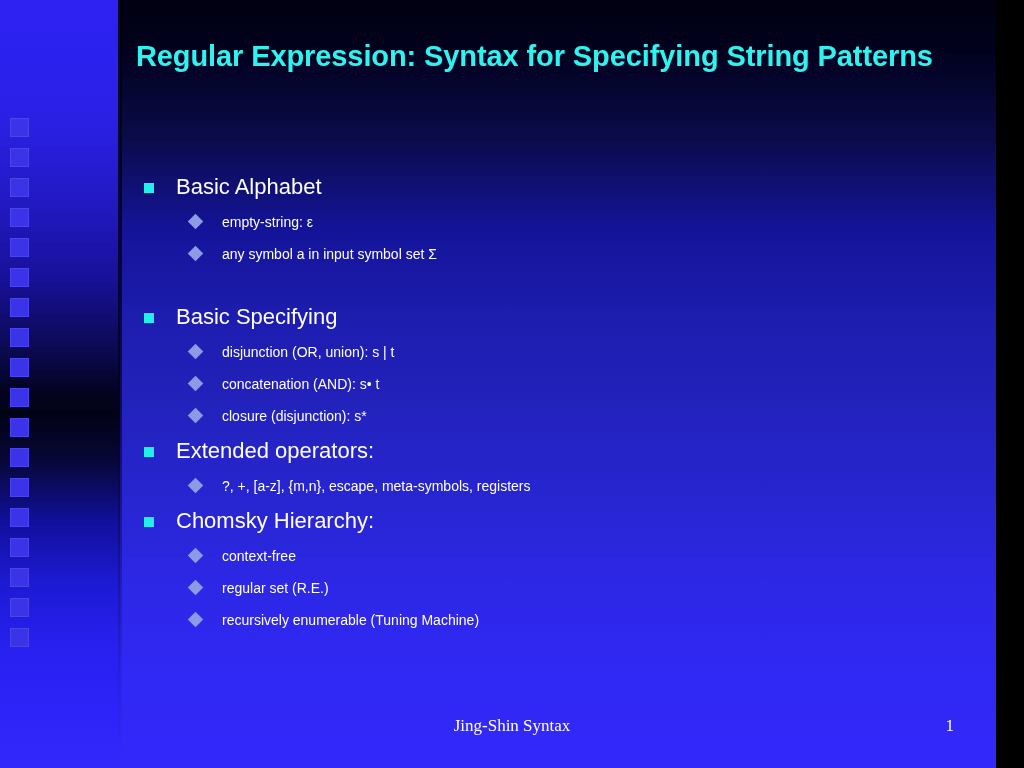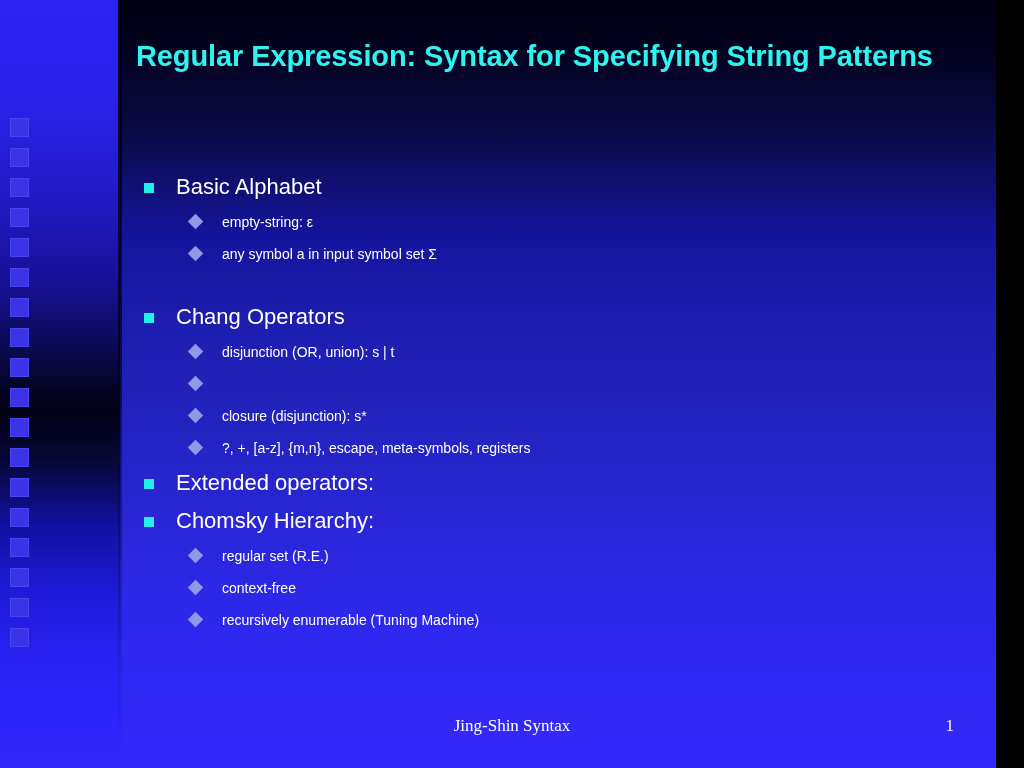--- a/index.html
+++ b/index.html
@@ -210,55 +210,56 @@
         <span>empty-string: ε</span>
       </div>
       <div class="row l2">
         <span class="bul" style="background: rgb(141, 154, 228);"></span>
         <span>any symbol a in input symbol set Σ</span>
       </div>
       <div class="gap-sm"></div>
       <div class="gap"></div>
       <div class="row l1">
         <span class="bul" style="background: rgb(34, 240, 232);"></span>
-        <span>Chang Operators</span>
+        <span>Basic Specifying</span>
       </div>
       <div class="row l2">
         <span class="bul" style="background: rgb(141, 154, 228);"></span>
         <span class="bold">disjunction (OR, union): s | t</span>
       </div>
       <div class="row l2">
         <span class="bul" style="background: rgb(141, 154, 228);"></span>
+        <span class="bold">concatenation (AND): s• t</span>
       </div>
       <div class="row l2">
         <span class="bul" style="background: rgb(141, 154, 228);"></span>
         <span class="bold">closure (disjunction): s*</span>
       </div>
+      <div class="row l1">
+        <span class="bul" style="background: rgb(34, 240, 232);"></span>
+        <span class="bold">Extended operators:</span>
+      </div>
       <div class="row l2">
         <span class="bul" style="background: rgb(141, 154, 228);"></span>
         <span class="bold">?, +, [a-z], {m,n}, escape, meta-symbols, registers</span>
       </div>
       <div class="row l1">
         <span class="bul" style="background: rgb(34, 240, 232);"></span>
-        <span class="bold">Extended operators:</span>
-      </div>
-      <div class="row l1">
-        <span class="bul" style="background: rgb(34, 240, 232);"></span>
         <span class="bold">Chomsky Hierarchy:</span>
       </div>
       <div class="row l2">
         <span class="bul" style="background: rgb(141, 154, 228);"></span>
+        <span class="bold">context-free</span>
+      </div>
+      <div class="row l2">
+        <span class="bul" style="background: rgb(141, 154, 228);"></span>
         <span class="bold">regular set (R.E.)</span>
       </div>
       <div class="row l2">
         <span class="bul" style="background: rgb(141, 154, 228);"></span>
-        <span class="bold">context-free</span>
-      </div>
-      <div class="row l2">
-        <span class="bul" style="background: rgb(141, 154, 228);"></span>
         <span class="bold">recursively enumerable (Tuning Machine)</span>
       </div>
     </div>
 
   <div class="footer-name">Jing-Shin Syntax</div>
 
   <div class="footer-page">1</div>
 
 </div>
 

